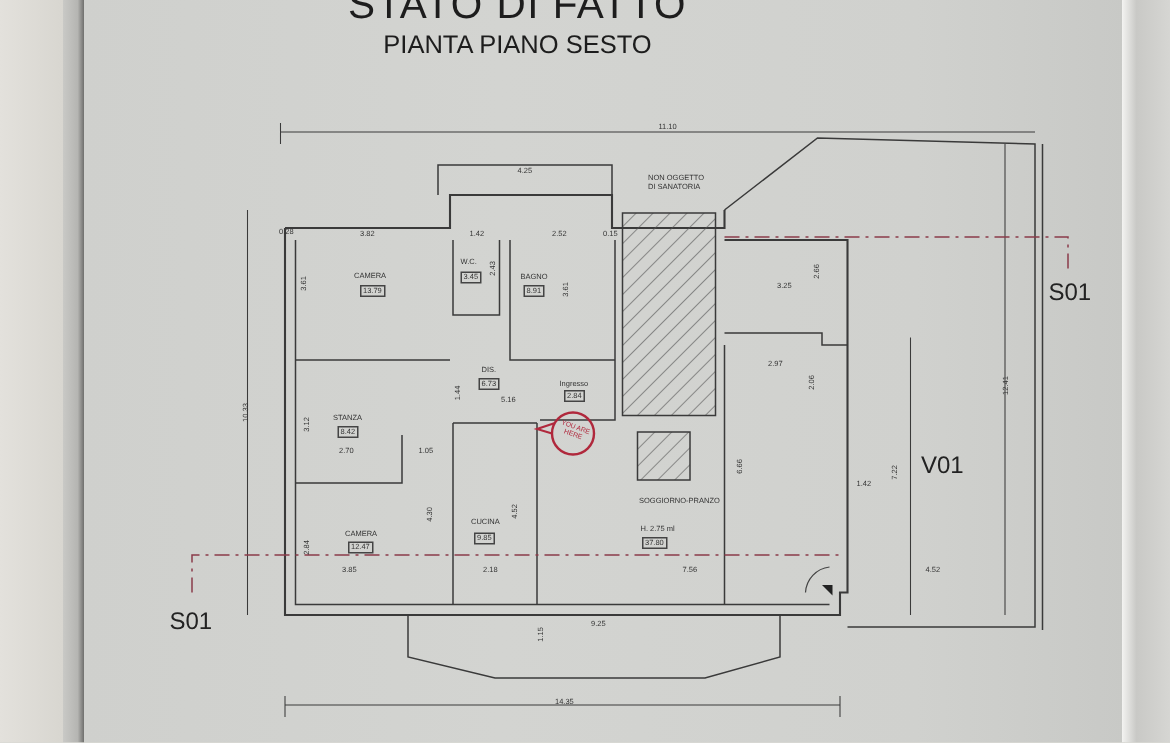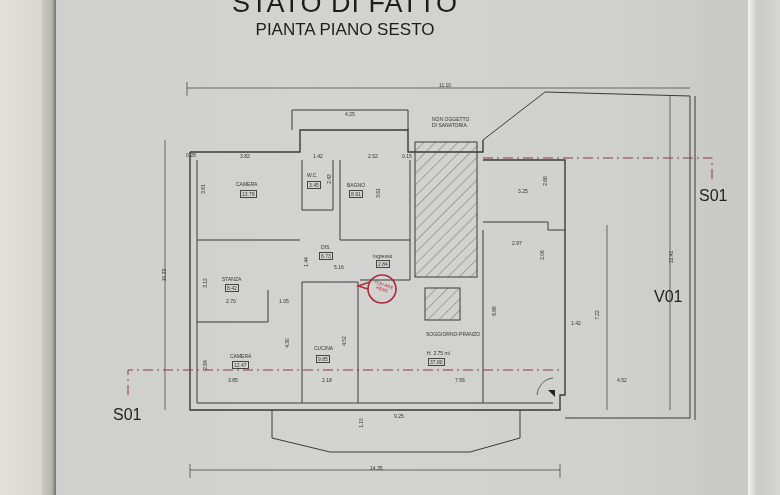--- a/index.html
+++ b/index.html
@@ -96,21 +96,21 @@
 <div class="lbl" style="left:232px;top:361px;border:0.5px solid #444;padding:0 1px;">12.47</div>
 <div class="lbl" style="left:426px;top:331px;">SOGGIORNO-PRANZO</div>
 <div class="lbl" style="left:427px;top:350px;">H. 2.75 ml</div>
 <div class="lbl" style="left:428px;top:358px;border:0.5px solid #444;padding:0 1px;">37.80</div>
 
 <div class="lbl" style="left:432px;top:116px;">NON OGGETTO</div>
 <div class="lbl" style="left:432px;top:122px;">DI SANATORIA</div>
 <div class="lbl" style="left:372px;top:282px;width:22px;font-size:4.5px;color:#b0283c;white-space:normal;line-height:5px;transform:rotate(20deg);text-align:center;">YOU ARE HERE</div>
 <div class="big" style="left:113px;top:406px;">S01</div>
 <div class="big" style="left:699px;top:187px;">S01</div>
-<div class="big" style="left:614px;top:288px;margin-left:40px;">V01</div>
+<div class="big" style="left:614px;top:302px;">V01</div>
 
 <div class="lbl" style="left:439px;top:82px;">11.10</div>
 <div class="lbl" style="left:345px;top:111px;">4.25</div>
 <div class="lbl" style="left:158px;top:272px;transform:rotate(-90deg);">10.33</div>
 <div class="lbl" style="left:665px;top:254px;transform:rotate(-90deg);">12.41</div>
 <div class="lbl" style="left:370px;top:465px;">14.35</div>
 <div class="lbl" style="left:394px;top:413px;">9.25</div>
 <div class="lbl" style="left:356px;top:420px;transform:rotate(-90deg);">1.15</div>
 <div class="lbl" style="left:240px;top:153px;">3.82</div>
 <div class="lbl" style="left:198px;top:186px;transform:rotate(-90deg);">3.61</div>

